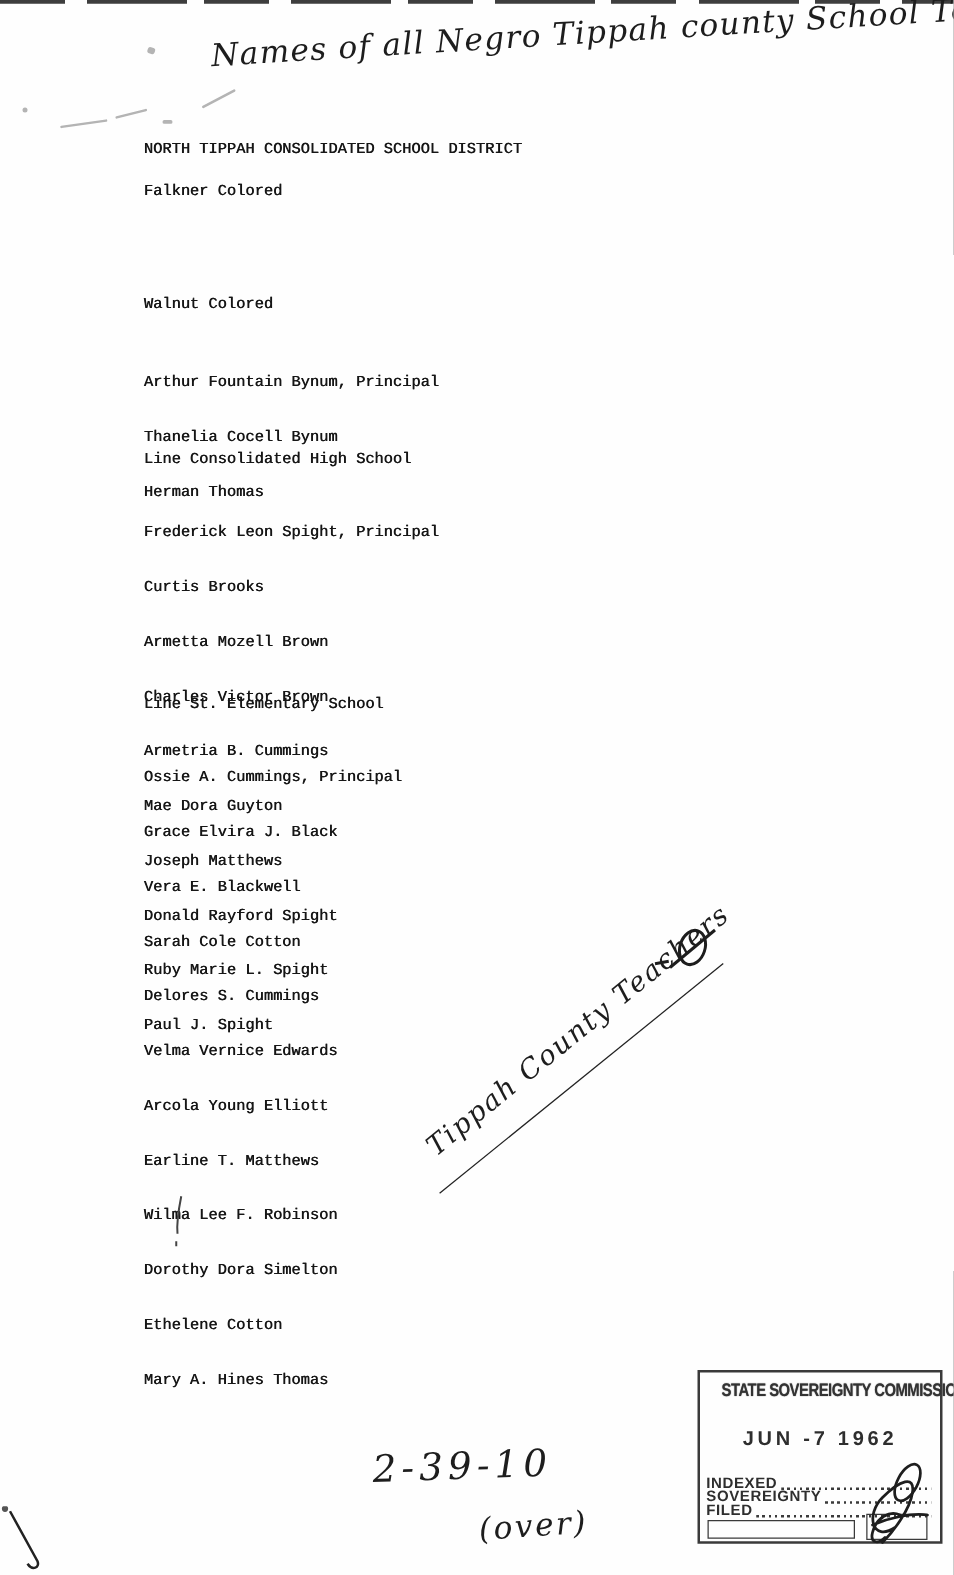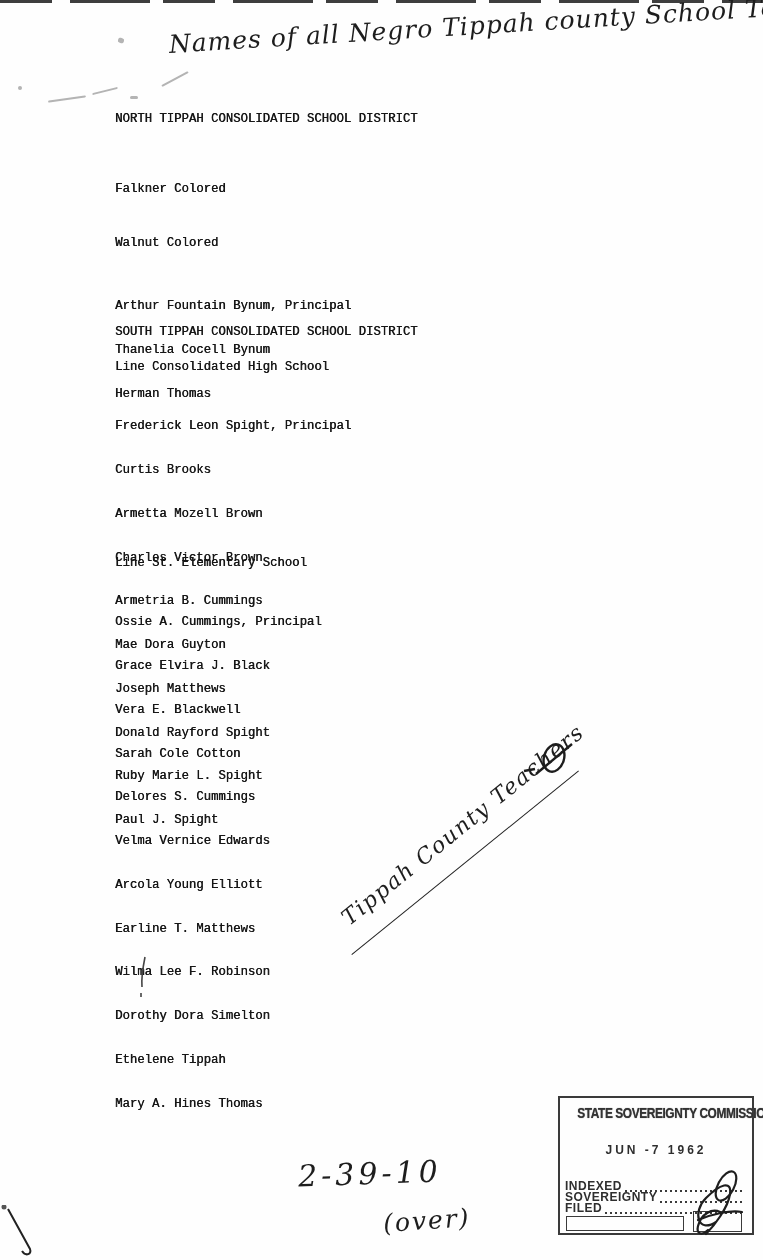--- a/index.html
+++ b/index.html
@@ -46,21 +46,21 @@
     border:2px solid #3a3a3a;box-sizing:border-box;color:#2b2b2b;
   }
   .stamp-title{
     margin-top:7px;text-align:center;
     font-family:"Liberation Sans",sans-serif;font-weight:bold;font-size:14.5px;
     letter-spacing:-0.5px;transform:scaleX(0.82);transform-origin:center;
     white-space:nowrap;color:#333;text-shadow:0 0 1px #555;
   }
   .stamp-date{
     margin-top:22px;text-align:center;
-    font-family:"Liberation Sans",sans-serif;font-weight:bold;font-size:12px;
+    font-family:"Liberation Sans",sans-serif;font-weight:bold;font-size:16px;
     letter-spacing:3px;color:#2e2e2e;
   }
   .stamp-fields{position:absolute;left:5px;top:84px;width:182px;}
   .stamp-field{display:flex;align-items:flex-end;height:11px;}
   .stamp-field .lbl{
     font-family:"Liberation Sans",sans-serif;font-weight:bold;font-size:12px;
     letter-spacing:.5px;color:#2e2e2e;
   }
   .stamp-field .leader{
     flex:1;height:2px;margin:0 2px 1px 3px;
@@ -81,30 +81,29 @@
   <div class="smudge" style="left:92px;top:90px;width:26px;height:2px;transform:rotate(-14deg);"></div>
   <div class="smudge" style="left:160px;top:78px;width:30px;height:2px;transform:rotate(-28deg);"></div>
   <div class="smudge" style="left:130px;top:96px;width:8px;height:3px;"></div>
   <div class="smudge" style="left:118px;top:38px;width:6px;height:5px;transform:rotate(20deg);"></div>
   <div class="smudge" style="left:18px;top:86px;width:4px;height:4px;border-radius:50%;"></div>
 
   <div class="hand hand-title">Names of all Negro Tippah county School Teachers</div>
 
   <div class="tw tw-heading" style="top:112px;">NORTH TIPPAH CONSOLIDATED SCHOOL DISTRICT</div>
 
-  <div class="tw tw-heading" style="top:146px;margin-top:36px;">Falkner Colored</div>
+  <div class="tw tw-heading" style="top:146px;">Falkner Colored</div>
 
   <div class="tw tw-heading" style="top:236px;">Walnut Colored</div>
   <div class="tw" style="top:270px;">
     <div>Arthur Fountain Bynum, Principal</div>
     <div>Thanelia Cocell Bynum</div>
     <div>Herman Thomas</div>
   </div>
 
-  <div class="tw tw-heading" style="top:325px;">SOUTH TIPPAH CONSOLIDATED SCHOOL DISTRICT</div>
 
   <div class="tw tw-heading" style="top:360px;">Line Consolidated High School</div>
   <div class="tw" style="top:390px;">
     <div>Frederick Leon Spight, Principal</div>
     <div>Curtis Brooks</div>
     <div>Armetta Mozell Brown</div>
     <div>Charles Victor Brown</div>
     <div>Armetria B. Cummings</div>
     <div>Mae Dora Guyton</div>
     <div>Joseph Matthews</div>
@@ -118,21 +117,21 @@
     <div>Ossie A. Cummings, Principal</div>
     <div>Grace Elvira J. Black</div>
     <div>Vera E. Blackwell</div>
     <div>Sarah Cole Cotton</div>
     <div>Delores S. Cummings</div>
     <div>Velma Vernice Edwards</div>
     <div>Arcola Young Elliott</div>
     <div>Earline T. Matthews</div>
     <div>Wilma Lee F. Robinson</div>
     <div>Dorothy Dora Simelton</div>
-    <div>Ethelene Tippah</div>
+    <div>Ethelene Cotton</div>
     <div>Mary A. Hines Thomas</div>
   </div>
 
   <div class="hand hand-diagonal">Tippah County Teachers</div>
 
   <svg class="mark-svg" style="left:520px;top:738px;" width="60" height="45" viewBox="0 0 60 45">
     <ellipse cx="34" cy="20" rx="10" ry="14" transform="rotate(18 34 20)" fill="none" stroke="#1d1d1d" stroke-width="2.4"></ellipse>
     <line x1="16" y1="36" x2="52" y2="6" stroke="#1d1d1d" stroke-width="2.4"></line>
     <line x1="4" y1="33" x2="15" y2="31" stroke="#1d1d1d" stroke-width="2.4"></line>
   </svg>

